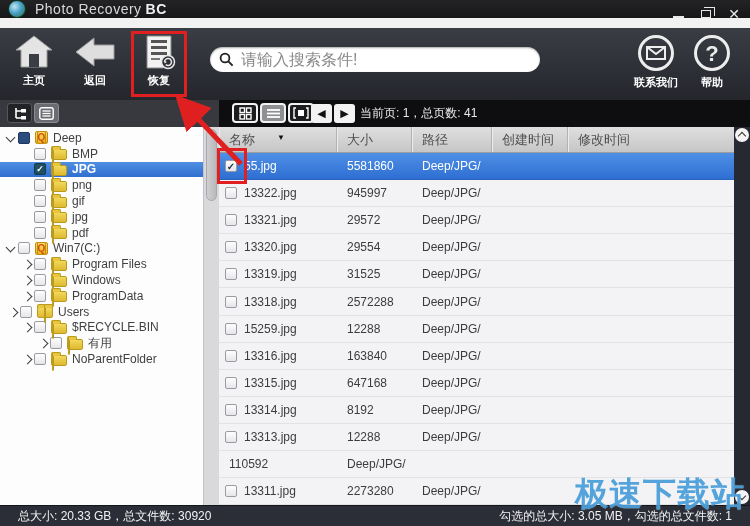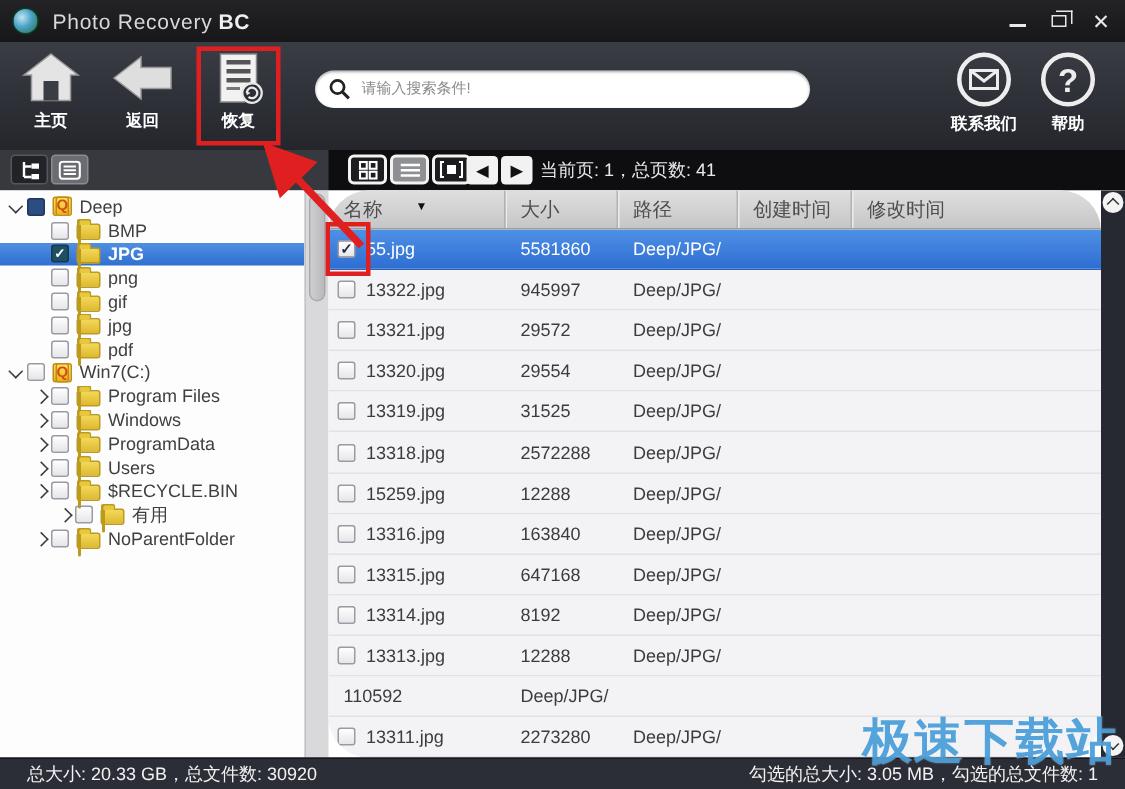--- a/index.html
+++ b/index.html
@@ -1,20 +1,20 @@
 <!DOCTYPE html>
 <html><head>
 <meta charset="utf-8">
 <style>
   * { margin:0; padding:0; box-sizing:border-box; }
   html,body { background:#888; font-family:"Liberation Sans", sans-serif; }
   .window { position:relative; width:750px; height:526px; overflow:hidden; background:#f2f2f3; }
 
   
-  .titlebar { position:absolute; left:0; top:0; width:750px; height:28px;
+  .titlebar { position:absolute; left:0; top:0; width:750px; height:18px;
     background:linear-gradient(#232325,#17171a); display:flex; align-items:center; }
   .appicon { width:18px; height:18px; margin-left:8px; border-radius:50%;
     background:radial-gradient(circle at 35% 35%, #bfe6f0 0%, #4aa0c8 45%, #2a6d3a 100%);
     border:1px solid #0c3c22; }
   .title { color:#d8d8d8; font-size:14px; margin-left:9px; letter-spacing:.5px; }
   .title b { color:#efefef; margin-left:4px; }
   .wctrl { position:absolute; right:8px; top:0; height:28px; display:flex; align-items:center; gap:12px; }
   .wbtn { width:16px; height:16px; display:flex; align-items:center; justify-content:center;
     color:#e8e8e8; cursor:pointer; }
   .wbtn.min::before { content:""; width:11px; height:2px; background:#e8e8e8; margin-top:6px; }
@@ -27,21 +27,21 @@
   .toolbar { position:absolute; left:0; top:28px; width:750px; height:72px;
     background:linear-gradient(#3b3d45,#24262c); }
   .tbtn { position:absolute; top:6px; display:flex; flex-direction:column; align-items:center;
     cursor:pointer; }
   .tbtn .lbl { color:#fff; font-size:11px; font-weight:bold; margin-top:3px; }
   .tbtn svg { display:block; }
 
   .search { position:absolute; left:210px; top:19px; width:330px; height:25px; background:#fff;
     border-radius:13px; display:flex; align-items:center; box-shadow:inset 0 1px 2px rgba(0,0,0,.35); }
   .search svg { margin-left:9px; }
-  .search input { flex:1; border:none; outline:none; background:transparent; font-size:10px;
+  .search input { flex:1; border:none; outline:none; background:transparent; font-size:16px;
     color:#666; margin-left:7px; font-family:"Liberation Sans", sans-serif; }
   .search input::placeholder { color:#8a8a8a; }
 
   .circbtn svg { display:block; }
 
   
   .substrip { position:absolute; left:0; top:100px; width:750px; height:27px; background:#0e0e11; }
   .substrip .leftpart { position:absolute; left:0; top:0; width:219px; height:27px; background:#37393f; }
   .tgl { position:absolute; top:3px; width:25px; height:20px; border-radius:3px;
     display:flex; align-items:center; justify-content:center; cursor:pointer; }
@@ -89,21 +89,21 @@
     border-radius:2px; color:#d2500e; font-size:10px; font-weight:bold; line-height:12px; text-align:center; }
 
   
   .vscroll-left { position:absolute; left:203px; top:0; width:16px; height:378px; background:#d9d9db;
     border-left:1px solid #c2c2c4; }
   .vscroll-left .thumb { position:absolute; left:2px; top:2px; width:11px; height:72px;
     background:linear-gradient(90deg,#cfcfd1,#b9b9bd); border:1px solid #a8a8ac; border-radius:6px; }
 
   
   .tablepanel { position:absolute; left:219px; top:0; width:515px; height:378px; background:#f6f6f7;
-    overflow:hidden;border-radius:27px; }
+    overflow:hidden; }
   .thead { position:absolute; left:0; top:0; width:515px; height:26px; display:grid;
     grid-template-columns:118px 75px 80px 76px 1fr;
     background:linear-gradient(#dfdfdf,#c6c6c6); border-bottom:1px solid #9c9c9c; }
   .th { font-size:13px; color:#4e4e50; line-height:25px; padding-left:10px;
     border-right:1px solid #b2b2b4; box-shadow:inset 1px 0 0 #ececec; position:relative; cursor:pointer; }
   .th:last-child { border-right:none; }
   .sortmark { position:absolute; left:58px; top:-2px; font-size:8px; color:#111; }
   .tbody { position:absolute; left:0; top:26px; width:515px; height:352px; overflow:hidden; }
   .trow { display:grid; grid-template-columns:118px 75px 80px 76px 1fr; align-items:center;
     height:27.1px; background:#f3f3f5; border-bottom:1px solid #e2e2e5; font-size:12px; color:#3c3c3e;
@@ -324,21 +324,21 @@
           <span class="cb unchecked"></span>
           <span class="ticon folder"><span class="folder"></span></span>
           <span class="tlabel">Windows</span>
         </div>
         <div class="tree-item" style="padding-left: 20px;">
           <span class="chev right"></span>
           <span class="cb unchecked"></span>
           <span class="ticon folder"><span class="folder"></span></span>
           <span class="tlabel">ProgramData</span>
         </div>
-        <div class="tree-item" style="padding-left: 20px;">
+        <div class="tree-item" style="padding-left: 6px; text-align: center;">
           <span class="chev right"></span>
           <span class="cb unchecked"></span>
           <span class="ticon folder"><span class="folder"></span></span>
           <span class="tlabel">Users</span>
         </div>
         <div class="tree-item" style="padding-left: 20px;">
           <span class="chev right"></span>
           <span class="cb unchecked"></span>
           <span class="ticon folder"><span class="folder"></span></span>
           <span class="tlabel">$RECYCLE.BIN</span>

